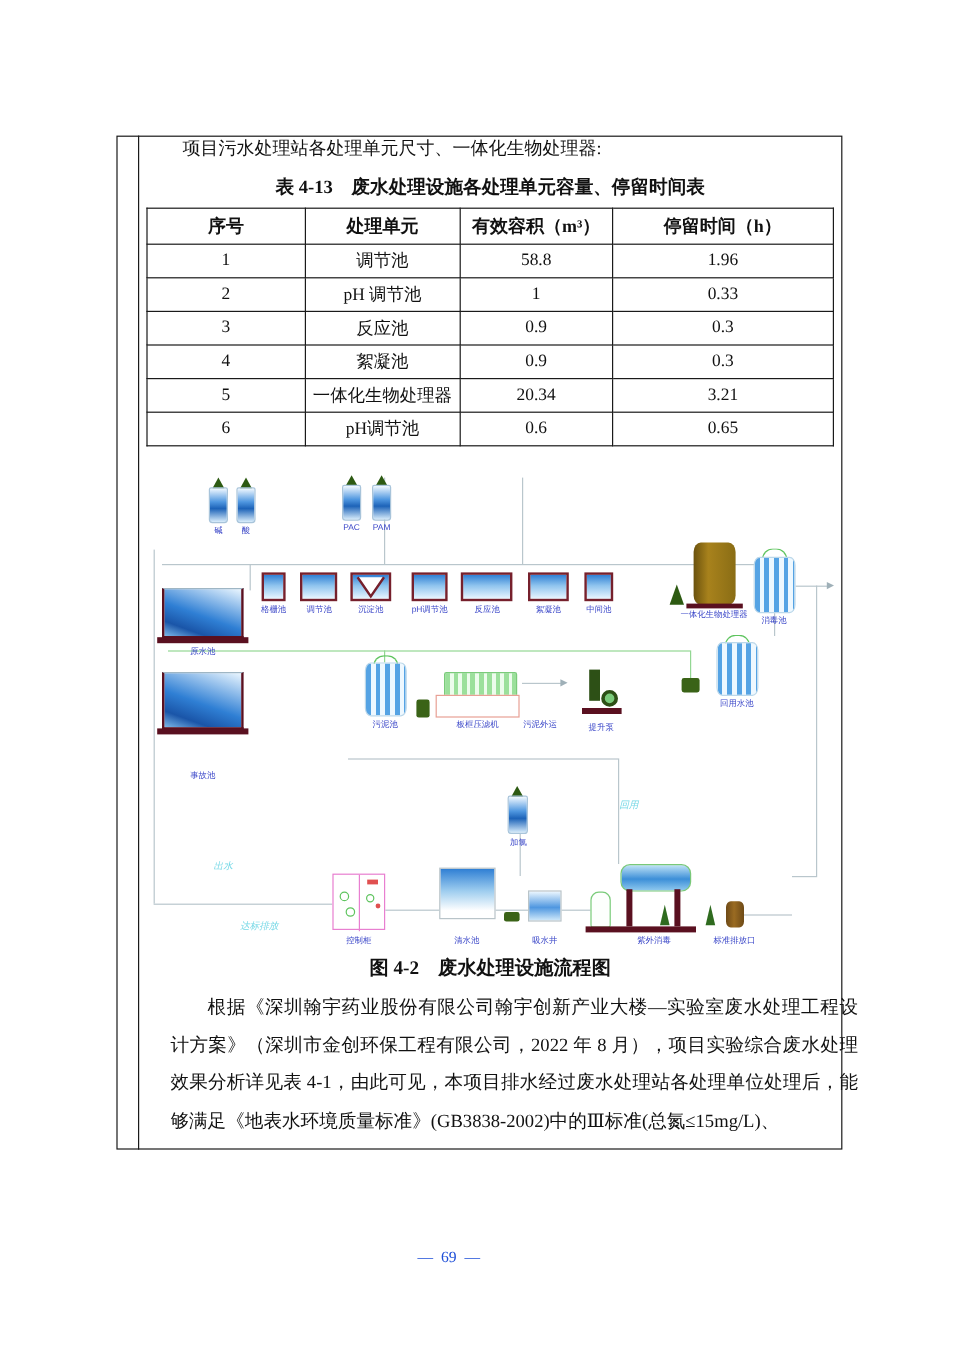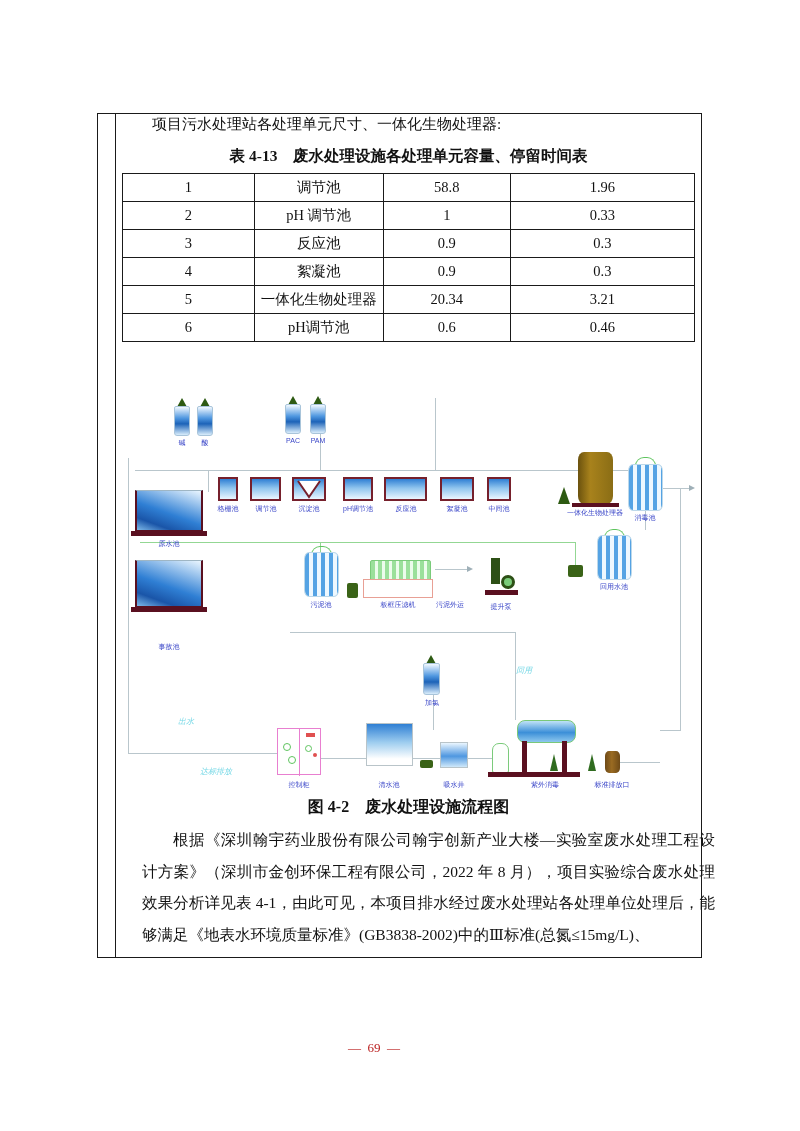--- a/index.html
+++ b/index.html
@@ -10,21 +10,21 @@
   }
   .abs{position:absolute;}
   
   .content-box{left:97px;top:113px;width:605px;height:845px;border:1.5px solid #1a1a1a;box-sizing:border-box;}
   .spine-line{left:115px;top:113px;width:0;height:845px;border-left:1.5px solid #1a1a1a;}
   
   .intro{left:122px;top:113px;width:573px;font-size:15px;line-height:22px;text-indent:2em;}
   .tbl-title{left:115px;top:146px;width:587px;text-align:center;font-weight:bold;font-size:15.5px;}
   .fig-caption{left:115px;top:797px;width:587px;text-align:center;font-weight:bold;font-size:16px;}
   .body-par{left:122px;top:824px;width:573px;font-size:15.5px;line-height:31.5px;text-align:justify;text-indent:2em;margin-left:20px;}
-  .page-num{left:0;top:1040px;width:748px;text-align:center;font-size:13px;color:#b91c1c;white-space:pre;}
+  .page-num{left:0;top:1040px;width:748px;text-align:center;font-size:13px;color:#1d4ed8;white-space:pre;}
   
   table.dtable{left:122px;top:173px;width:573px;border-collapse:collapse;table-layout:fixed;position:absolute;}
   .dtable th,.dtable td{border:1px solid #1a1a1a;text-align:center;font-size:14.5px;padding:0;overflow:hidden;white-space:nowrap;}
   .dtable th{height:29px;font-weight:bold;font-size:15px;}
   .dtable td{height:27px;font-weight:normal;}
   .dtable{border:1.5px solid #1a1a1a;}
   
   .diagram{left:120px;top:390px;width:578px;height:402px;}
   .pipe{position:absolute;background:#b9c6cc;}
   .gpipe{position:absolute;background:#93d793;}
@@ -72,20 +72,26 @@
 <div class="abs tbl-title">表 4-13　废水处理设施各处理单元容量、停留时间表</div>
 
 <table class="dtable">
   <colgroup>
       <col style="width:23%">
       <col style="width:22.6%">
       <col style="width:22.2%">
       <col style="width:32.2%">
     </colgroup>
   <tbody>
+      <tr>
+    <th>序号</th>
+    <th>处理单元</th>
+    <th>有效容积（m³）</th>
+    <th>停留时间（h）</th>
+  </tr>
   <tr>
     <td>1</td>
         <td>调节池</td>
         <td>58.8</td>
         <td>1.96</td>
   </tr>
   <tr>
     <td>2</td>
         <td>pH 调节池</td>
         <td>1</td>
@@ -106,21 +112,21 @@
   <tr>
     <td>5</td>
         <td>一体化生物处理器</td>
         <td>20.34</td>
         <td>3.21</td>
   </tr>
   <tr>
     <td>6</td>
         <td>pH调节池</td>
         <td>0.6</td>
-        <td>0.46</td>
+        <td>0.65</td>
   </tr>
 </tbody>
   </table>
 
 <div class="abs diagram">
 
   <div class="pipe" style="left:15px;top:80px;width:505px;height:1px"></div>
   <div class="pipe" style="left:200px;top:8px;width:1px;height:72px"></div>
   <div class="pipe" style="left:315px;top:8px;width:1px;height:72px"></div>
   <div class="pipe" style="left:8px;top:68px;width:1px;height:295px"></div>

